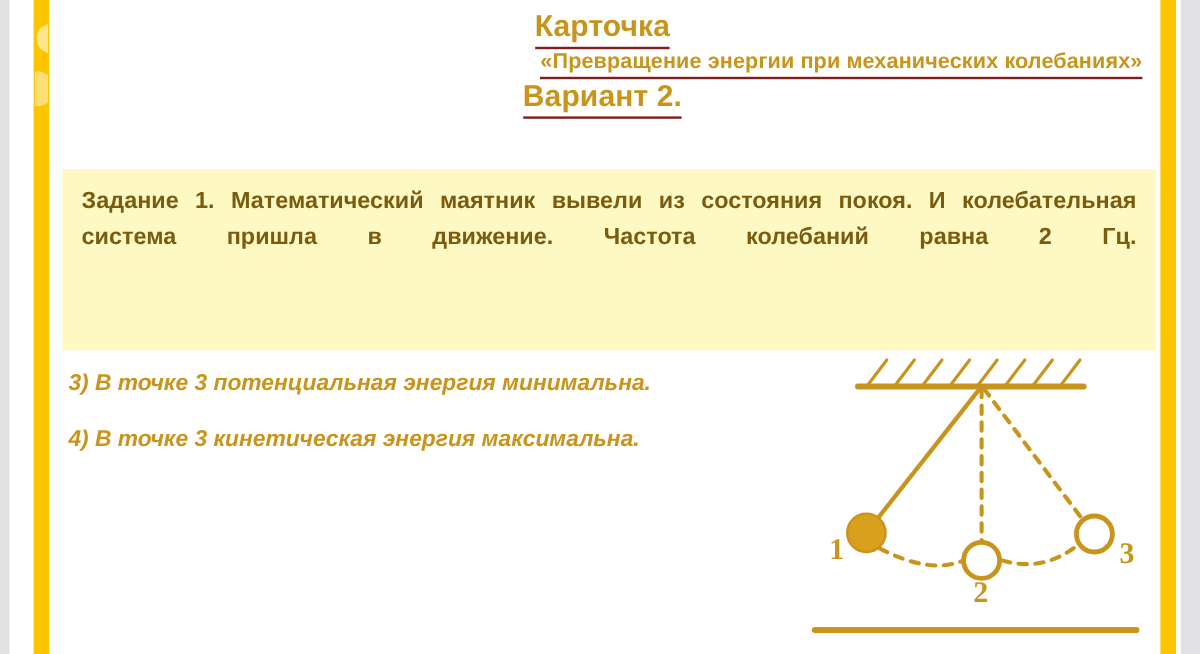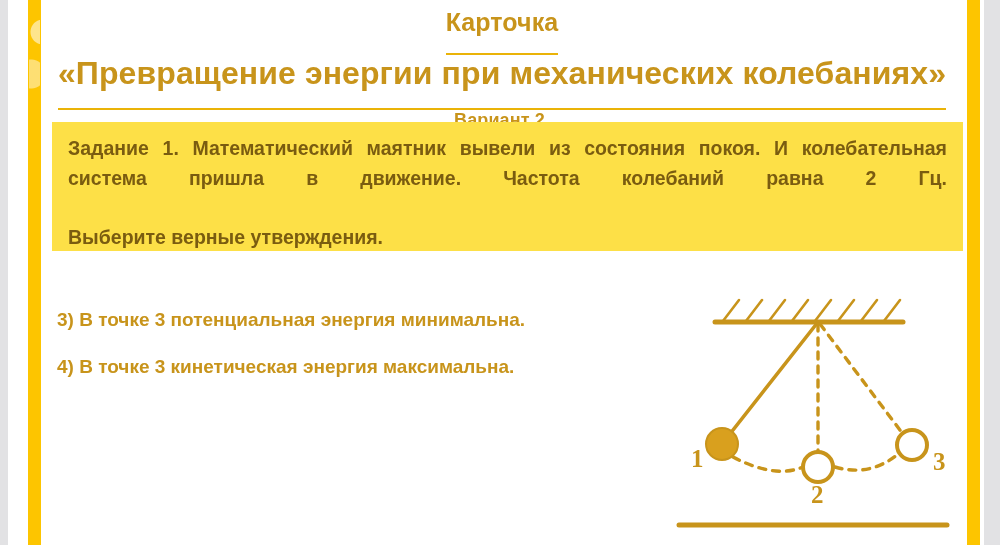--- a/index.html
+++ b/index.html
@@ -40,53 +40,53 @@
     text-align:center;
   }
   .title-line{
     display:block;
     color:#c8941b;
     font-weight:bold;
     letter-spacing:.1px;
     line-height:1.16;
   }
   .title-line span{
-    border-bottom:2px solid #eab308;
-    padding-bottom:16px;
+    border-bottom:2px solid #7f1d1d;
+    padding-bottom:2px;
     display:inline-block;
   }
   .t1{font-size:25px;}
-  .t2{font-size:32px;}
-  .t3{font-size:18px;}
+  .t2{font-size:18px;text-align:right;}
+  .t3{font-size:25px;}
 
   
   .taskbox{
-    position:absolute;left:44px;top:122px;width:911px;height:129px;
-    background:#fde047;
+    position:absolute;left:44px;top:141px;width:911px;height:151px;
+    background:#fef9c3;
   }
   .taskbox .inner{
     padding:12px 16px 0 16px;
     color:#7a5c10;
     font-size:19.5px;
     font-weight:bold;
     line-height:1.52;
   }
   .just{text-align:justify;}
   .just:after{content:"";display:inline-block;width:100%;}
 
   
   .statements{
     position:absolute;left:49px;top:288px;width:620px;
     color:#c8941b;
     font-size:19px;
     font-weight:bold;
     line-height:1.52;
   }
   .stmt{margin:0 0 0 0;}
-  .stmt.gap{margin-top:18px;}
+  .stmt.gap{margin-top:18px;font-style:italic;}
 
   
   .diagram{
     position:absolute;left:655px;top:285px;width:300px;height:258px;
   }
   svg{display:block;}
 </style>
 </head>
 <body>
 
@@ -101,21 +101,20 @@
 
   <div class="title-wrap">
     <div class="title-line t1"><span>Карточка</span></div>
     <div class="title-line t2"><span>«Превращение энергии при механических колебаниях»</span></div>
     <div class="title-line t3"><span>Вариант 2.</span></div>
   </div>
 
   <div class="taskbox">
     <div class="inner">
       <div class="just">Задание 1. Математический маятник вывели из состояния покоя. И колебательная система пришла в движение. Частота колебаний равна 2 Гц.</div>
-      <div>Выберите верные утверждения.</div>
     </div>
   </div>
 
   <div class="statements">
     <div class="stmt gap">3)  В точке 3 потенциальная энергия минимальна.</div>
     <div class="stmt gap">4) В точке 3 кинетическая энергия максимальна.</div>
   </div>
 
   <div class="diagram">
     <svg width="300" height="258" viewBox="0 0 300 258" xmlns="http://www.w3.org/2000/svg">

